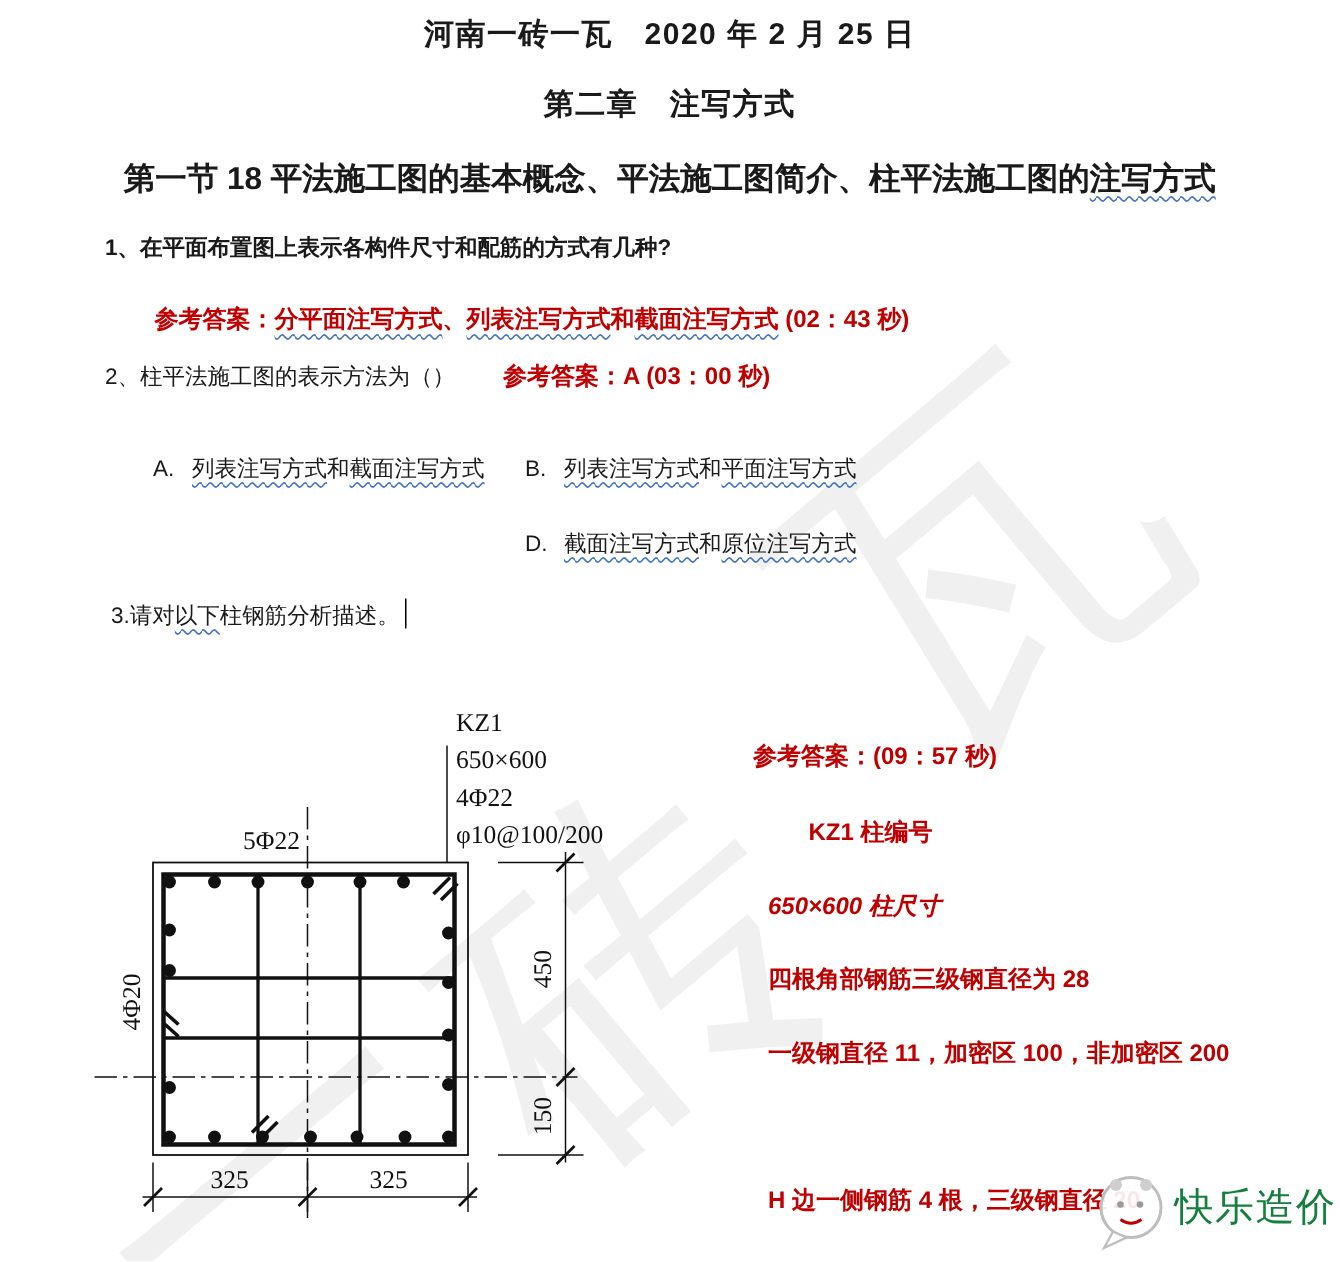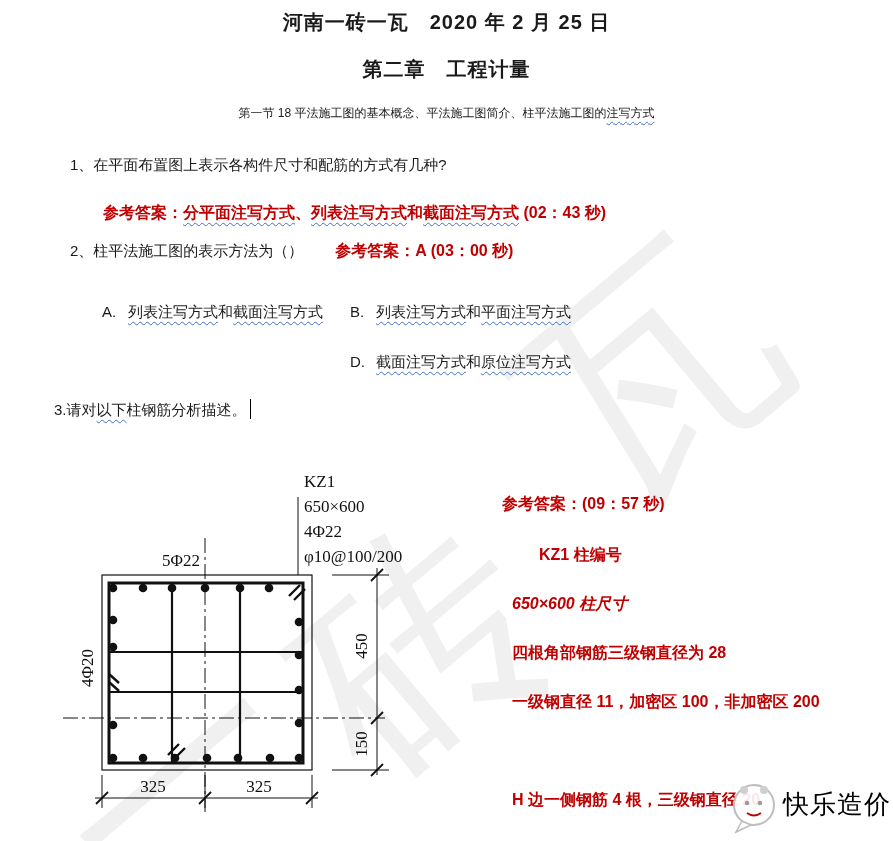--- a/index.html
+++ b/index.html
@@ -3,76 +3,76 @@
 <meta charset="utf-8">
 <style>
   html,body { margin:0; padding:0; background:#ffffff; }
   .page {
     position:relative; width:893px; height:841px; background:#fff; overflow:hidden;
     font-family:"Liberation Sans", sans-serif; color:#1a1a1a;
   }
   .abs { position:absolute; white-space:nowrap; z-index:2; }
   .centered { left:0; right:0; text-align:center; }
   .h-title { font-size:20px; font-weight:700; letter-spacing:1px; }
-  .h-section { font-size:12px; font-weight:400; }
+  .h-section { font-size:21px; font-weight:700; }
   .body-text { font-size:15px; }
   .red { color:#C00000; font-weight:700;text-align:center; }
   .red-line { font-size:16px; }
   .wavy {
     text-decoration-line:underline; text-decoration-style:wavy;
     text-decoration-color:#4472C4; text-decoration-thickness:1px;
     text-underline-offset:4px;
   }
   .opt-key { display:inline-block; min-width:26px; }
   .q2-answer { margin-left:32px; }
   .cursor { display:inline-block; width:1.5px; height:20px; background:#000; vertical-align:-4px; margin-left:3px; }
   .wm {
     position:absolute; z-index:0; font-size:240px; line-height:1;
     color:rgba(60,60,60,0.075); transform:rotate(-40deg); user-select:none;
   }
-  .brand-text { font-size:26px; color:#000000; letter-spacing:1px; z-index:3; }
+  .brand-text { font-size:26px; color:#15803d; letter-spacing:1px; z-index:3; }
   .logo { position:absolute; z-index:4; }
   svg.diagram { position:absolute; left:55px; top:450px; z-index:1; }
   svg.diagram text { font-family:"Liberation Serif", serif; font-size:17px; fill:#111; }
 </style>
 </head>
 <body>
 
 <div class="page">
 
   <span class="wm" style="left:55px; top:660px;">一</span>
   <span class="wm" style="left:300px; top:530px;">砖</span>
   <span class="wm" style="left:530px; top:250px;">瓦</span>
 
   <div class="abs centered h-title" style="top:9px;">河南一砖一瓦　2020 年 2 月 25 日</div>
-  <div class="abs centered h-title" style="top:56px;">第二章　工程计量</div>
+  <div class="abs centered h-title" style="top:56px;">第二章　注写方式</div>
   <div class="abs centered h-section" style="top:105px;">
     <span>第一节 18 平法施工图的基本概念、平法施工图简介、柱平法施工图的</span><span class="wavy">注写方式</span>
   </div>
 
-  <div class="abs body-text" style="left:70px; top:156px;">1、在平面布置图上表示各构件尺寸和配筋的方式有几种?</div>
+  <div class="abs body-text" style="left:70px; top:156px;font-weight:bold;">1、在平面布置图上表示各构件尺寸和配筋的方式有几种?</div>
   <div class="abs red red-line" style="left:103px; top:203px;">
     <span>参考答案：</span><span class="wavy">分平面注写方式</span><span>、</span><span class="wavy">列表注写方式</span><span>和</span><span class="wavy">截面注写方式</span><span> (02：43 秒)</span>
   </div>
 
   <div class="abs body-text" style="left:70px; top:241px;">
     <span>2、柱平法施工图的表示方法为（）</span><span class="red red-line q2-answer">参考答案：A (03：00 秒)</span>
   </div>
 
   <div class="abs body-text" style="left:350px; top:303px;">
     <span class="opt-key">B.</span><span class="wavy">列表注写方式</span><span>和</span><span class="wavy">平面注写方式</span>
   </div>
   <div class="abs body-text" style="left:102px; top:303px;">
     <span class="opt-key">A.</span><span class="wavy">列表注写方式</span><span>和</span><span class="wavy">截面注写方式</span>
   </div>
   <div class="abs body-text" style="left:350px; top:353px;">
     <span class="opt-key">D.</span><span class="wavy">截面注写方式</span><span>和</span><span class="wavy">原位注写方式</span>
   </div>
 
-  <div class="abs body-text" style="left:54px; top:399px;">
+  <div class="abs body-text" style="left:74px; top:399px;">
     <span>3.请对</span><span class="wavy">以下</span><span>柱钢筋分析描述。</span><span class="cursor"></span>
   </div>
 
   <svg class="diagram" width="360" height="385" viewBox="0 0 360 385">
     <g stroke="#111" fill="none">
       <rect x="47" y="125" width="210" height="195" stroke-width="1.2"></rect>
       <rect x="54" y="133" width="194" height="180" stroke-width="3"></rect>
       <line x1="117" y1="133" x2="117" y2="313" stroke-width="2.2"></line>
       <line x1="185" y1="133" x2="185" y2="313" stroke-width="2.2"></line>
       <line x1="54" y1="202" x2="248" y2="202" stroke-width="2.2"></line>

